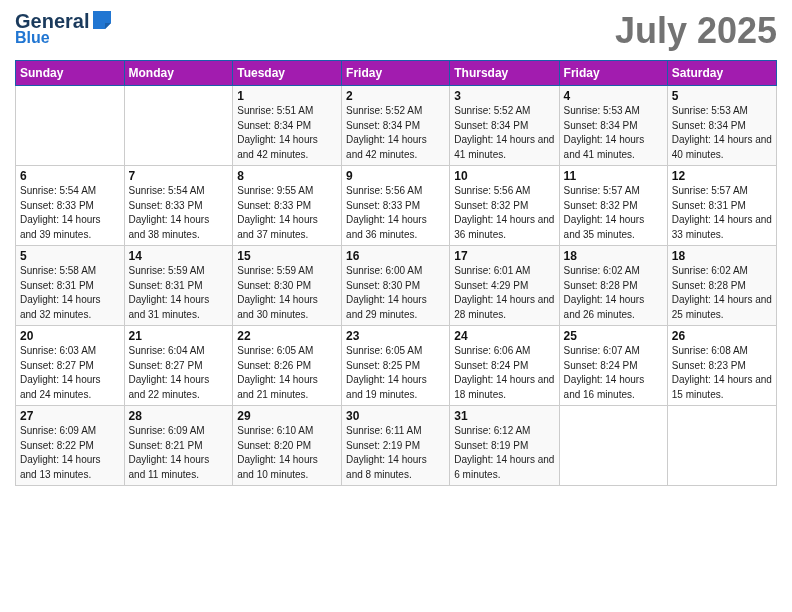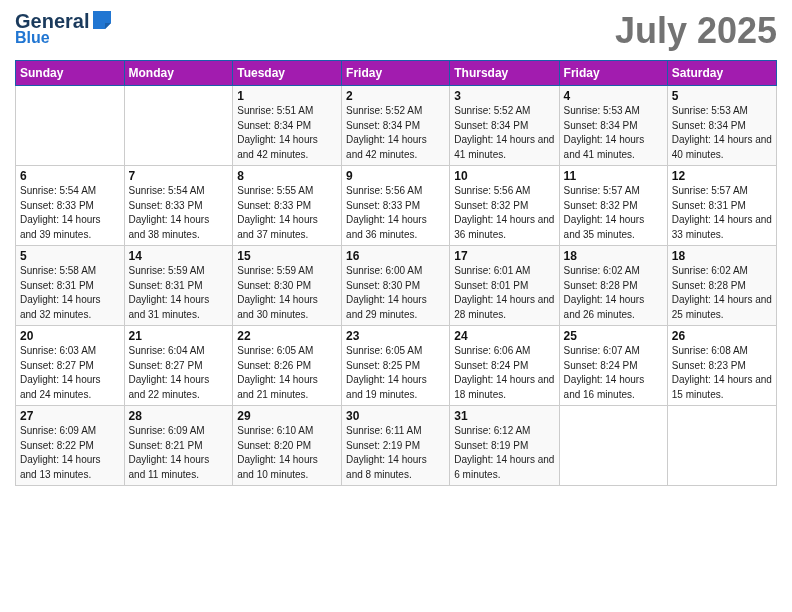--- a/index.html
+++ b/index.html
@@ -148,21 +148,21 @@
 Daylight: 14 hours and 39 minutes.</div>
         </td>
         <td>
           <span class="day-num">7</span>
           <div class="day-info" style="white-space: pre-line;">Sunrise: 5:54 AM
 Sunset: 8:33 PM
 Daylight: 14 hours and 38 minutes.</div>
         </td>
         <td>
           <span class="day-num">8</span>
-          <div class="day-info" style="white-space: pre-line;">Sunrise: 5:55 AM
+          <div class="day-info" style="white-space: pre-line;">Sunrise: 9:55 AM
 Sunset: 8:33 PM
 Daylight: 14 hours and 37 minutes.</div>
         </td>
         <td>
           <span class="day-num">9</span>
           <div class="day-info" style="white-space: pre-line;">Sunrise: 5:56 AM
 Sunset: 8:33 PM
 Daylight: 14 hours and 36 minutes.</div>
         </td>
         <td>
@@ -205,21 +205,21 @@
         </td>
         <td>
           <span class="day-num">16</span>
           <div class="day-info" style="white-space: pre-line;">Sunrise: 6:00 AM
 Sunset: 8:30 PM
 Daylight: 14 hours and 29 minutes.</div>
         </td>
         <td>
           <span class="day-num">17</span>
           <div class="day-info" style="white-space: pre-line;">Sunrise: 6:01 AM
-Sunset: 8:01 PM
+Sunset: 4:29 PM
 Daylight: 14 hours and 28 minutes.</div>
         </td>
         <td>
           <span class="day-num">18</span>
           <div class="day-info" style="white-space: pre-line;">Sunrise: 6:02 AM
 Sunset: 8:28 PM
 Daylight: 14 hours and 26 minutes.</div>
         </td>
         <td>
           <span class="day-num">18</span>

